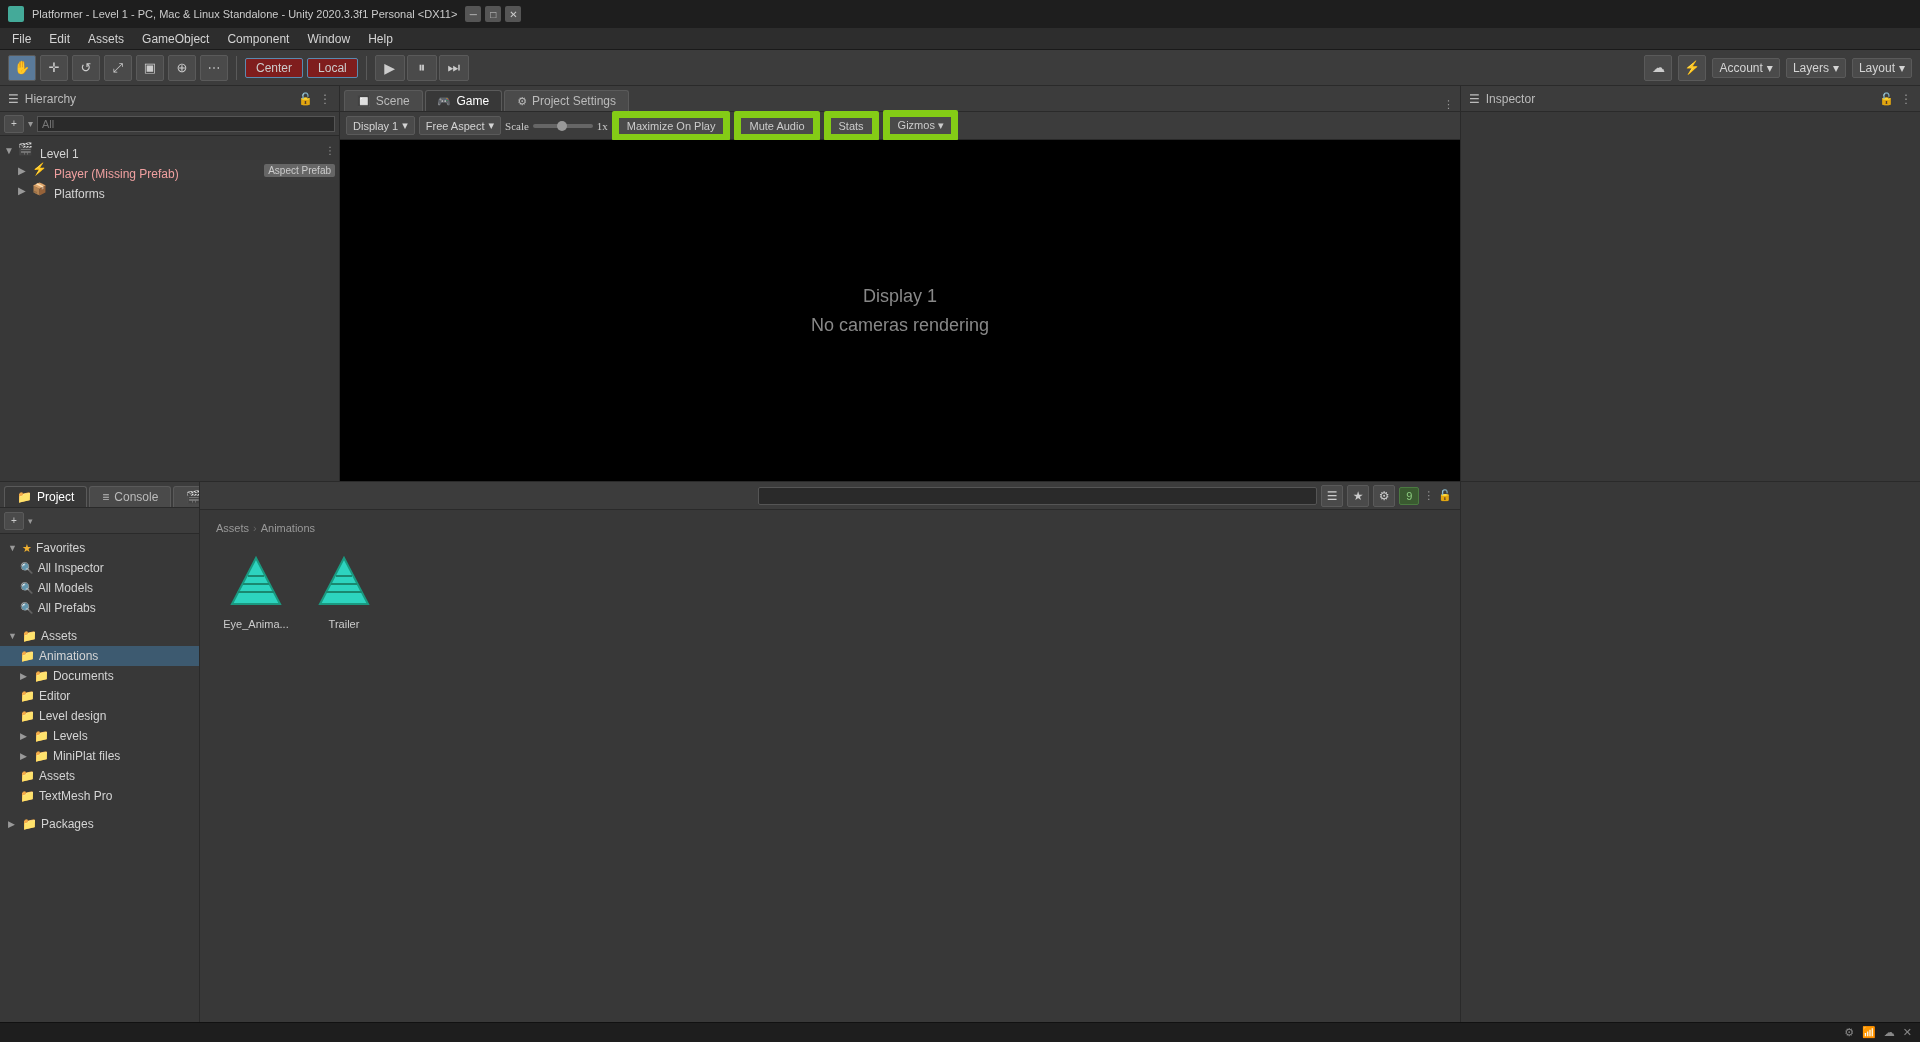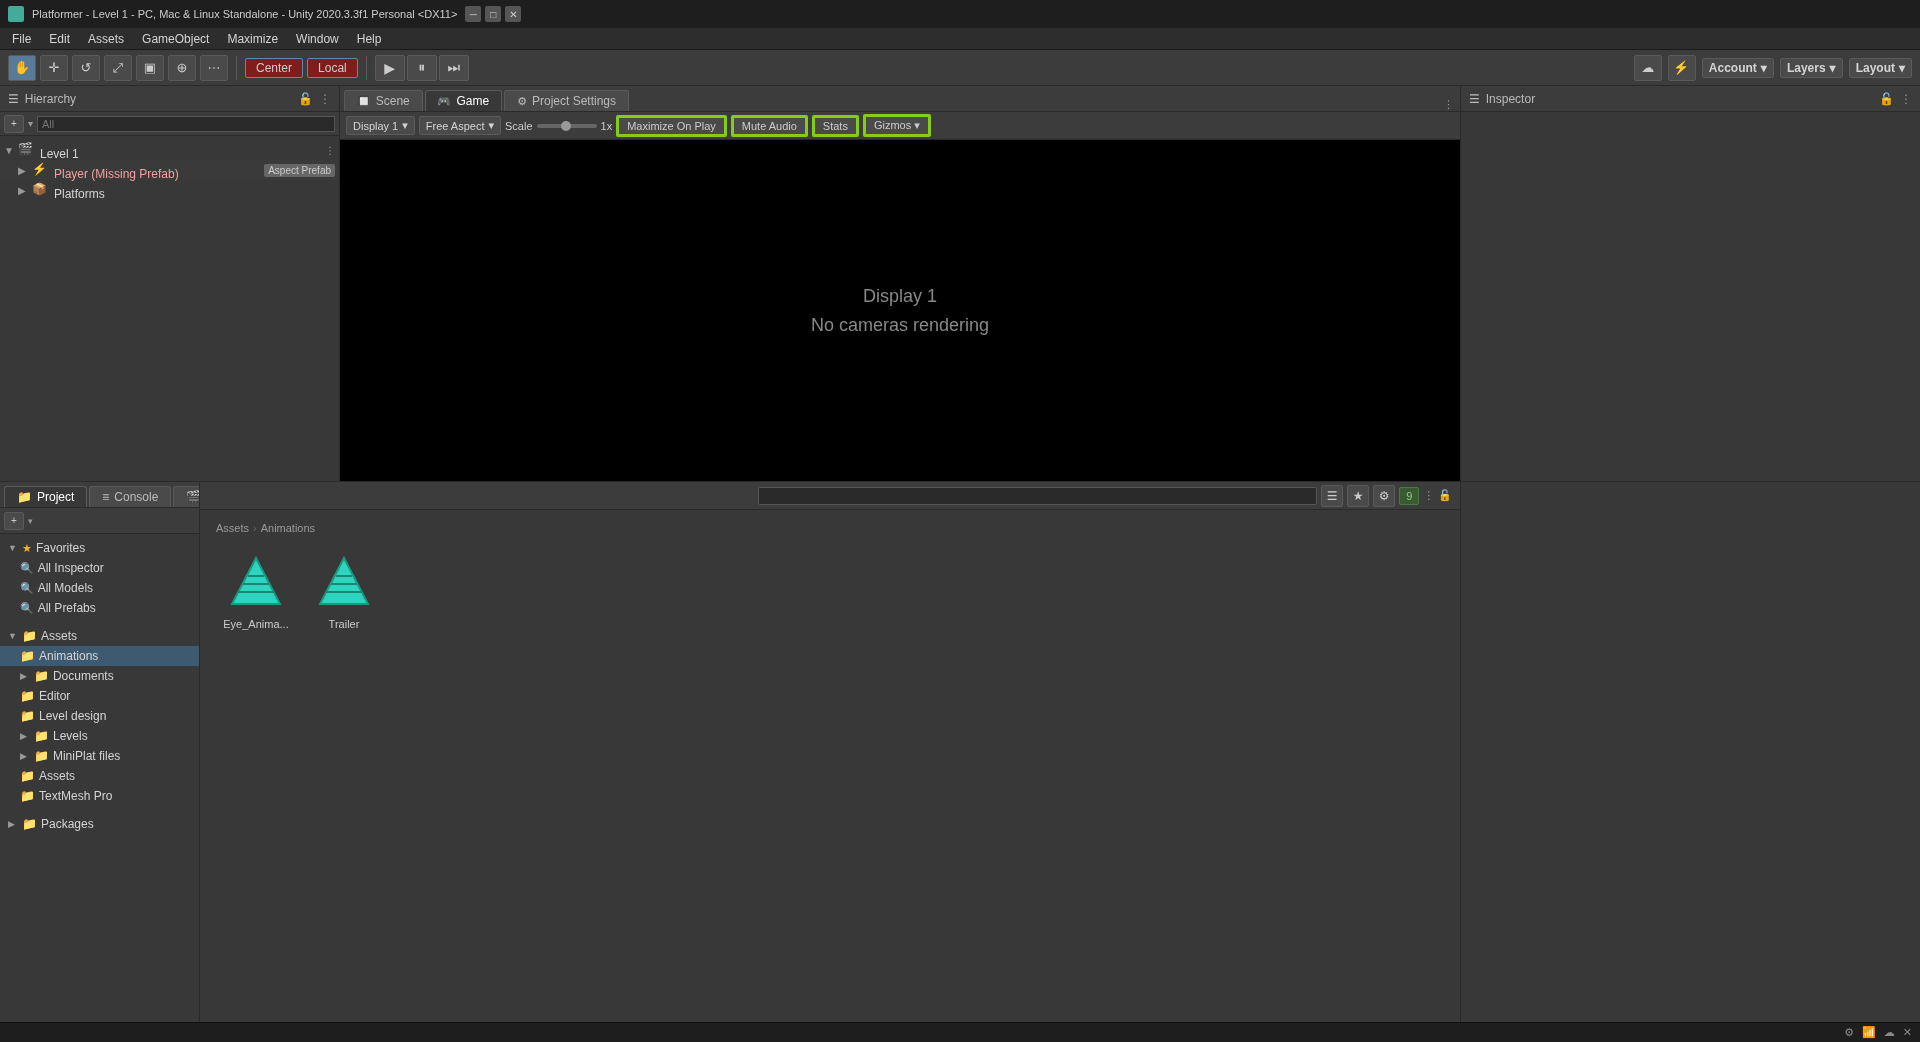--- a/index.html
+++ b/index.html
@@ -109,21 +109,21 @@
       display: flex; align-items: center; gap: 6px; margin-left: auto;
     }
     .toolbar-dropdown {
       background: #4a4a4a;
       border: 1px solid #5a5a5a;
       border-radius: 2px;
       padding: 2px 6px;
       color: #d4d4d4;
       font-size: 12px;
       cursor: pointer;
-      display: flex; align-items: center; gap: 4px; font-weight: bold;
+      display: flex; align-items: center; gap: 4px;
     }
 
     
     #hierarchy-panel {
       width: 340px;
       background: #383838;
       display: flex;
       flex-direction: column;
       border-right: 1px solid #2a2a2a;
       flex-shrink: 0;
@@ -226,26 +226,26 @@
       border-radius: 2px;
       padding: 2px 6px;
       color: #d4d4d4;
       font-size: 11px;
       cursor: pointer;
       display: flex; align-items: center; gap: 4px;
     }
     .game-btn {
       padding: 2px 8px;
       background: #4a4a4a;
-      border: 3px solid #84cc16;
+      border: 7px solid #84cc16;
       border-radius: 2px;
       cursor: pointer; color: #ccc; font-size: 11px;
     }
     .scale-control {
-      display: flex; align-items: center; gap: 4px; color: #ccc; font-size: 11px;
+      display: flex; align-items: center; gap: 4px; color: #ccc; font-size: 11px; font-family: Liberation Serif, serif;
     }
     .scale-slider {
       width: 60px; height: 4px; background: #666; border-radius: 2px;
       position: relative;
     }
     .scale-slider-thumb {
       width: 10px; height: 10px; background: #999; border-radius: 50%;
       position: absolute; top: -3px; left: 40%;
     }
 
@@ -482,21 +482,21 @@
     <div class="win-btn">□</div>
     <div class="win-btn">✕</div>
   </div>
 </div>
 
 <div id="menu-bar">
   <span class="menu-item">File</span>
   <span class="menu-item">Edit</span>
   <span class="menu-item">Assets</span>
   <span class="menu-item">GameObject</span>
-  <span class="menu-item">Maximize</span>
+  <span class="menu-item">Component</span>
   <span class="menu-item">Window</span>
   <span class="menu-item">Help</span>
 </div>
 
 <div id="toolbar">
   <div class="tool-btn active">✋</div>
   <div class="tool-btn">✛</div>
   <div class="tool-btn">↺</div>
   <div class="tool-btn">⤢</div>
   <div class="tool-btn">▣</div>

